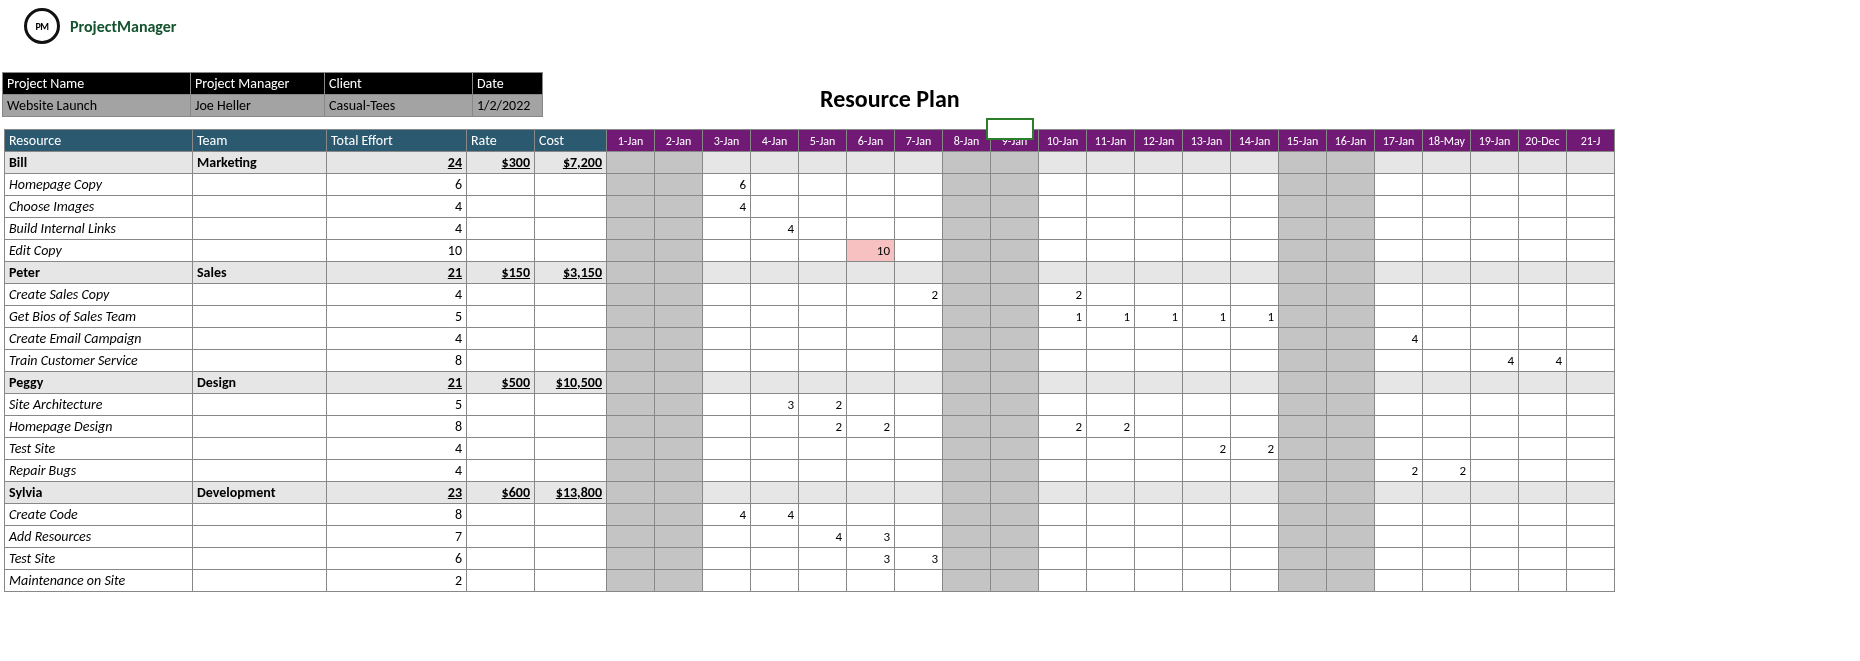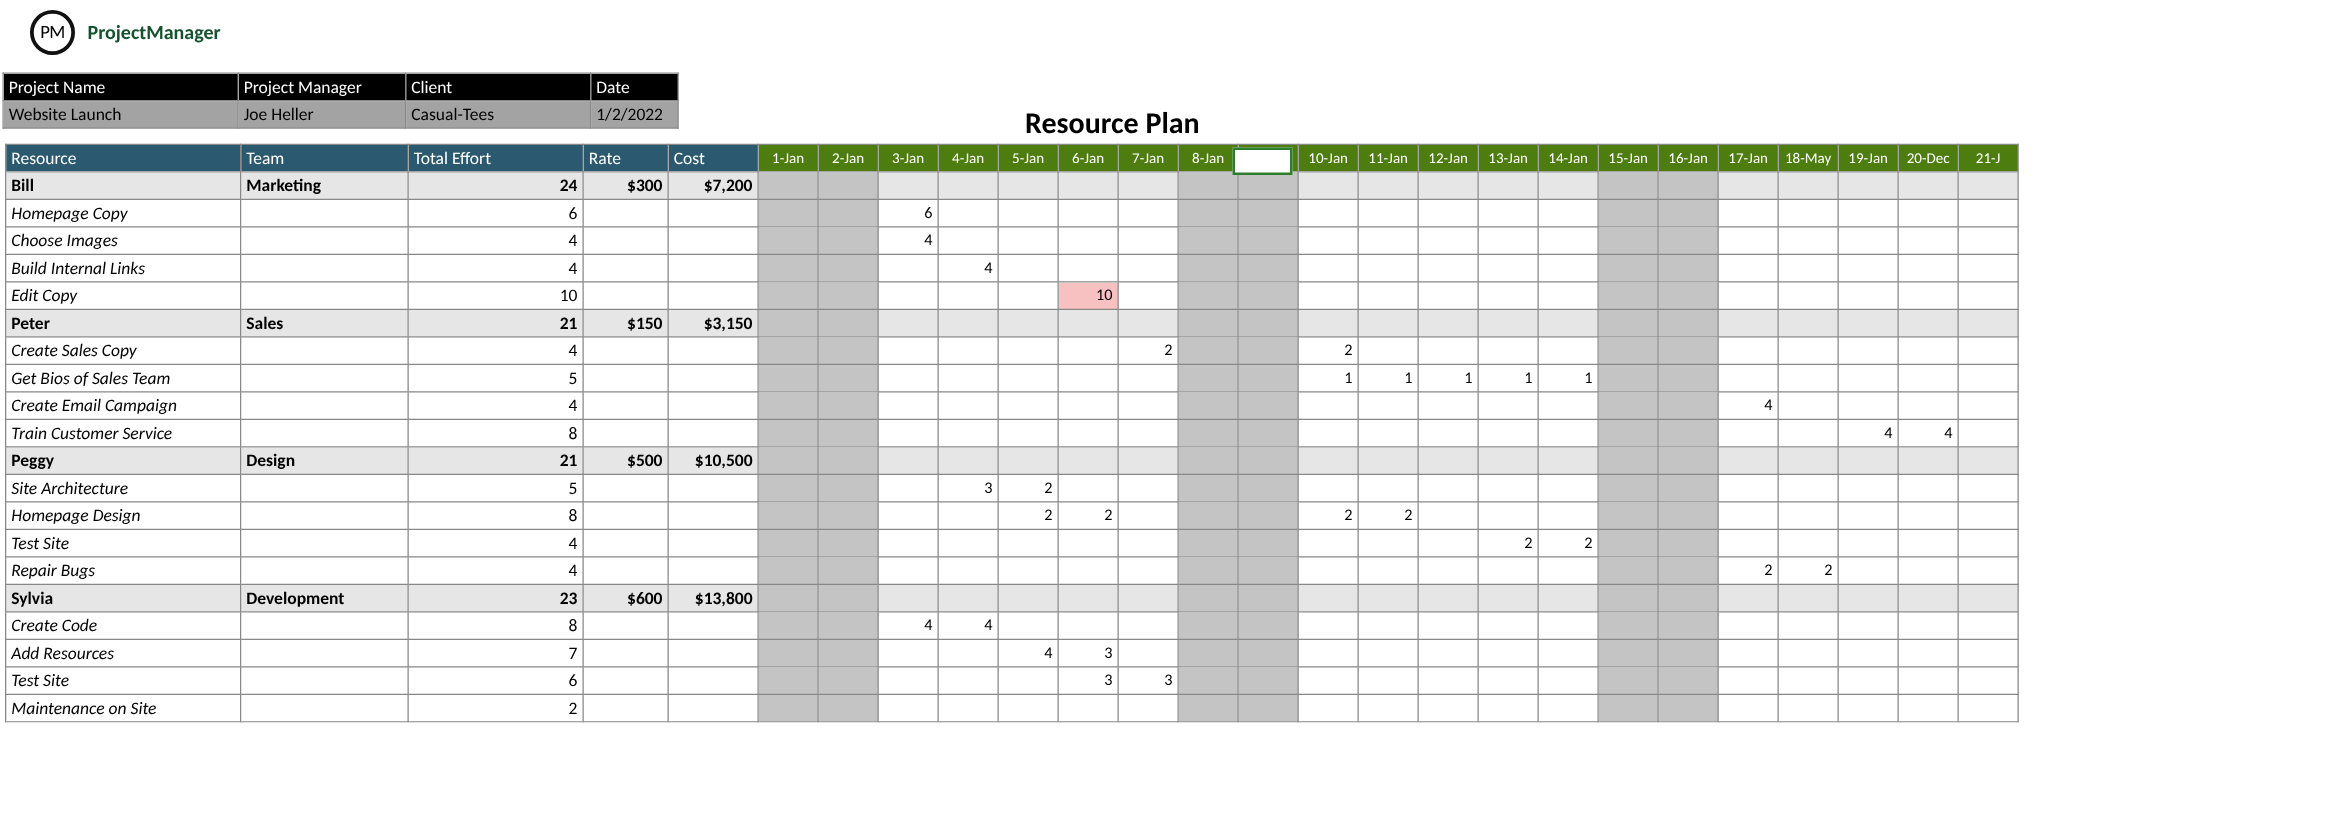--- a/index.html
+++ b/index.html
@@ -14,35 +14,35 @@
     display: flex;
     align-items: center;
     padding: 8px 24px 14px 24px;
     gap: 10px;
   }
   .logo-circle {
     width: 36px; height: 36px;
     border: 3px solid #111;
     border-radius: 50%;
     display: flex; align-items: center; justify-content: center;
-    font-weight: 400; font-size: 15px;
+    font-weight: 700; font-size: 10px;
     letter-spacing: -0.5px;
   }
   .brand { font-size: 16px; font-weight: 700; color: #14532d; }
   .title {
     position: absolute;
     left: 820px; top: 84px;
     font-size: 24px; font-weight: 700;
   }
 
   table { border-collapse: collapse; table-layout: fixed; }
   td, th { border: 1px solid #888; padding: 2px 4px; height: 20px; vertical-align: middle; overflow: hidden; white-space: nowrap; }
 
   
-  .proj-table { margin: 0 2px 12px 2px; }
+  .proj-table { margin: 14px 2px 12px 2px; }
   .proj-table th {
     background: #000; color: #fff; text-align: left; font-weight: 400;
   }
   .proj-table td { background: #a3a3a3; }
 
   
   .active-cell {
     position: absolute;
     border: 2px solid #2b7f2b;
     background: #fff;
@@ -50,34 +50,34 @@
     left: 986px; top: 118px;
     z-index: 10;
   }
 
   
   .main { margin-left: 4px; }
   .main th.res-head {
     background: #2b5970; color: #fff; text-align: left; font-weight: 400;
   }
   .main th.date-head {
-    background: #4d7c0f; color: #fff; font-weight: 400; font-size: 12px;
+    background: #701a75; color: #fff; font-weight: 400; font-size: 12px;
     text-align: center;
   }
   .col-res   { width: 188px; }
   .col-team  { width: 134px; }
   .col-eff   { width: 140px; }
   .col-rate  { width:  68px; }
   .col-cost  { width:  72px; }
   .col-day   { width:  48px; }
 
   .group-row td { background: #e6e6e6; font-weight: 700; }
   .group-row .group-name { text-align: left; }
   .group-row .group-team { text-align: left; }
-  .group-row .num { text-align: right; }
+  .group-row .num { text-align: right; text-decoration: underline; }
 
   .task-row td.task-name { font-style: italic; padding-right: 4px;}
   .task-row td.eff { text-align: right; }
   .num { text-align: right; }
 
   td.weekend { background: #c4c4c4; }
   td.over    { background: #f7c1c1; }
   td.day     { text-align: right; font-size: 13px; }
   .group-row td.weekend { background: #c4c4c4; }
 </style>

